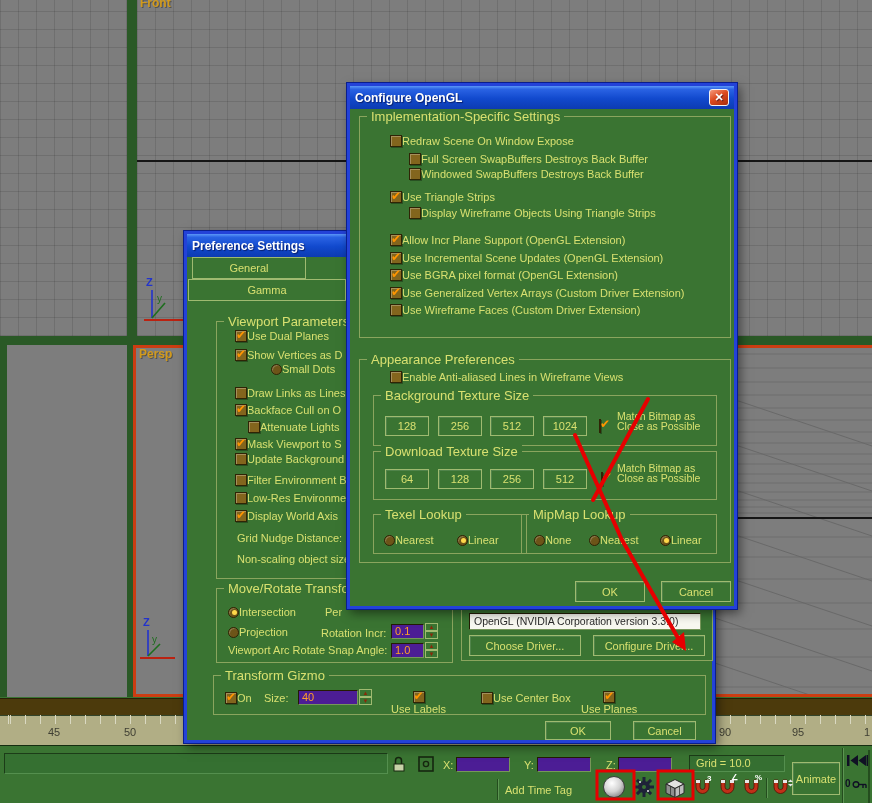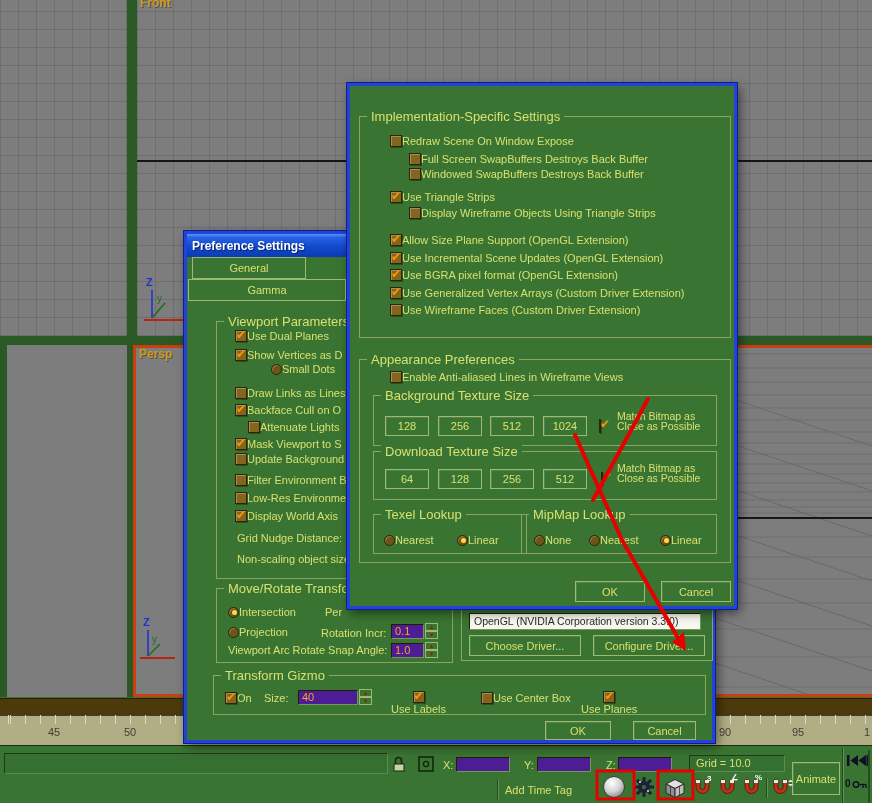--- a/index.html
+++ b/index.html
@@ -349,20 +349,24 @@
       <div class="btn" style="left:285px;top:404px;width:112px;height:21px;">Choose Driver...</div>
       <div class="btn" style="left:409px;top:404px;width:112px;height:21px;">Configure Driver...</div>
 
       <div class="btn" style="left:361px;top:490px;width:66px;height:19px;">OK</div>
       <div class="btn" style="left:449px;top:490px;width:63px;height:19px;">Cancel</div>
     </div>
   </div>
 
   <div class="dlg" style="left:347px;top:83px;width:390px;height:526px;z-index:20;">
     <div class="in">
+      <div class="tbar">
+        <span>Configure OpenGL</span>
+        <div class="close">✕</div>
+      </div>
 
       
       <div class="grp" style="left:12px;top:33px;width:372px;height:222px;">
         <span class="legend">Implementation-Specific Settings</span>
       </div>
       <div class="row" style="left:43px;top:51px;">
         <span class="cb"></span>
         <span class="lbl">Redraw Scene On Window Expose</span>
       </div>
       <div class="row" style="left:62px;top:69px;">
@@ -376,21 +380,21 @@
       <div class="row" style="left:43px;top:107px;">
         <span class="cb on"></span>
         <span class="lbl">Use Triangle Strips</span>
       </div>
       <div class="row" style="left:62px;top:123px;">
         <span class="cb"></span>
         <span class="lbl">Display Wireframe Objects Using Triangle Strips</span>
       </div>
       <div class="row" style="left:43px;top:150px;">
         <span class="cb on"></span>
-        <span class="lbl">Allow Size Plane Support (OpenGL Extension)</span>
+        <span class="lbl">Allow Incr Plane Support (OpenGL Extension)</span>
       </div>
       <div class="row" style="left:43px;top:168px;">
         <span class="cb on"></span>
         <span class="lbl">Use Incremental Scene Updates (OpenGL Extension)</span>
       </div>
       <div class="row" style="left:43px;top:185px;">
         <span class="cb on"></span>
         <span class="lbl">Use BGRA pixel format (OpenGL Extension)</span>
       </div>
       <div class="row" style="left:43px;top:203px;">

